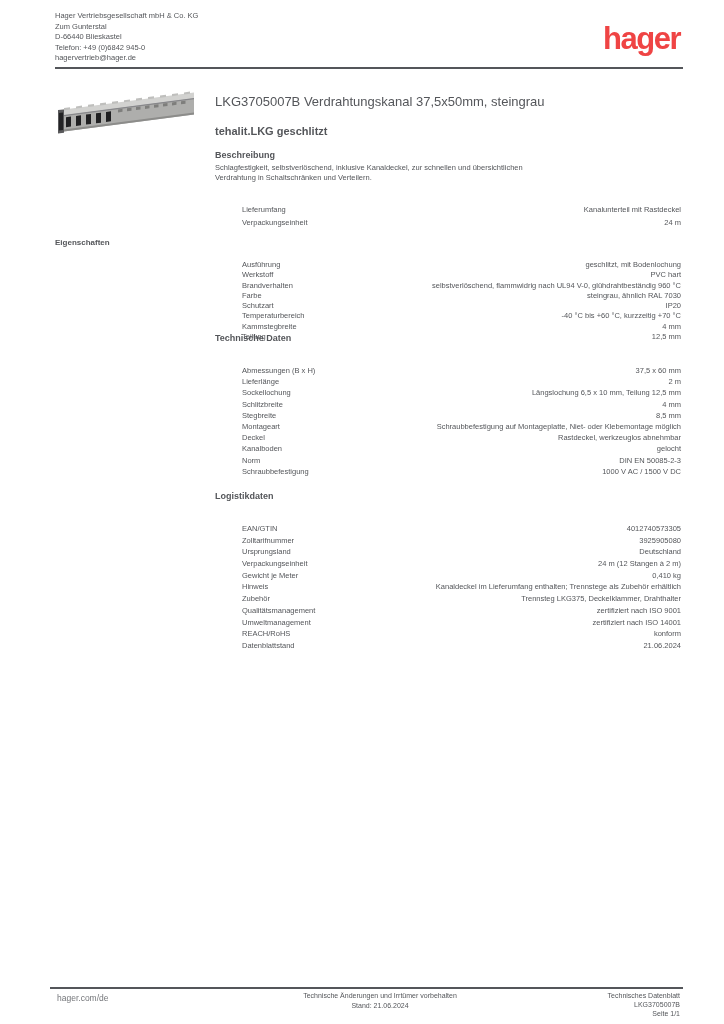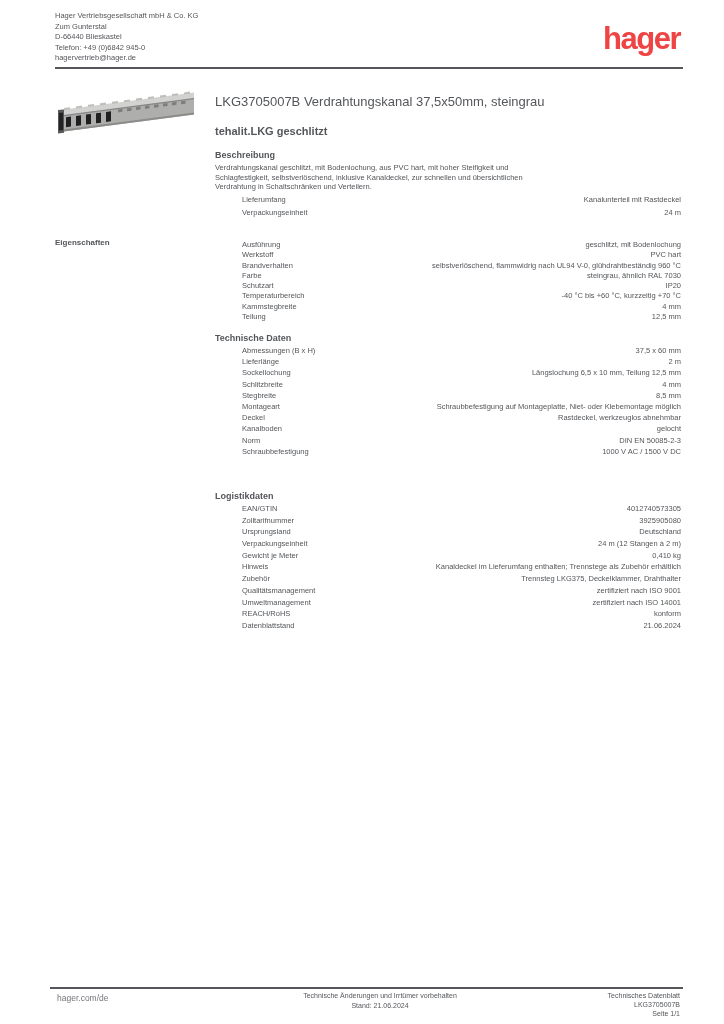--- a/index.html
+++ b/index.html
@@ -41,21 +41,21 @@
   .sec2 .rows,.sec3 .rows,.sec4 .rows{margin-top:2px;}
   .row{
     display:flex;justify-content:space-between;align-items:baseline;
     font-size:7.5px;
   }
   .sec1 .row{height:12.5px;}
   .sec2 .row{height:10.3px;}
   .sec3 .row{height:11.2px;}
   .sec4 .row{height:11.7px;}
   .row .lbl{white-space:nowrap;padding-left:27px;}
-  .row .val{white-space:nowrap;text-align:right;}
+  .row .val{white-space:nowrap;text-align:right;margin-top:20px;}
   
   .footer-rule{position:absolute;left:50px;top:987px;width:633px;height:2px;background:#54565a;}
   .footer-left{position:absolute;left:57px;top:993px;font-size:8.5px;color:#74767a;}
   .footer-center{
     position:absolute;left:240px;top:991px;width:280px;
     text-align:center;font-size:7px;line-height:9.5px;
   }
   .footer-right{
     position:absolute;right:44px;top:991px;
     text-align:right;font-size:7px;line-height:9px;
@@ -125,21 +125,20 @@
 
   <div class="title">LKG3705007B Verdrahtungskanal 37,5x50mm, steingrau</div>
   <div class="series">tehalit.LKG geschlitzt</div>
 
   <div class="sidebar-label">Eigenschaften</div>
 
   <div class="section sec1">
     <div class="sec-heading">Beschreibung</div>
     <div class="para">
 
-    <div>Verdrahtungskanal geschlitzt, mit Bodenlochung, aus PVC hart, mit hoher Steifigkeit und</div>
         <div>Schlagfestigkeit, selbstverlöschend, inklusive Kanaldeckel, zur schnellen und übersichtlichen</div>
         <div>Verdrahtung in Schaltschränken und Verteilern.</div>
       </div>
     <div class="rows">
 
         <div class="row">
           <span class="lbl">Lieferumfang</span>
           <span class="val">Kanalunterteil mit Rastdeckel</span>
         </div>
 

